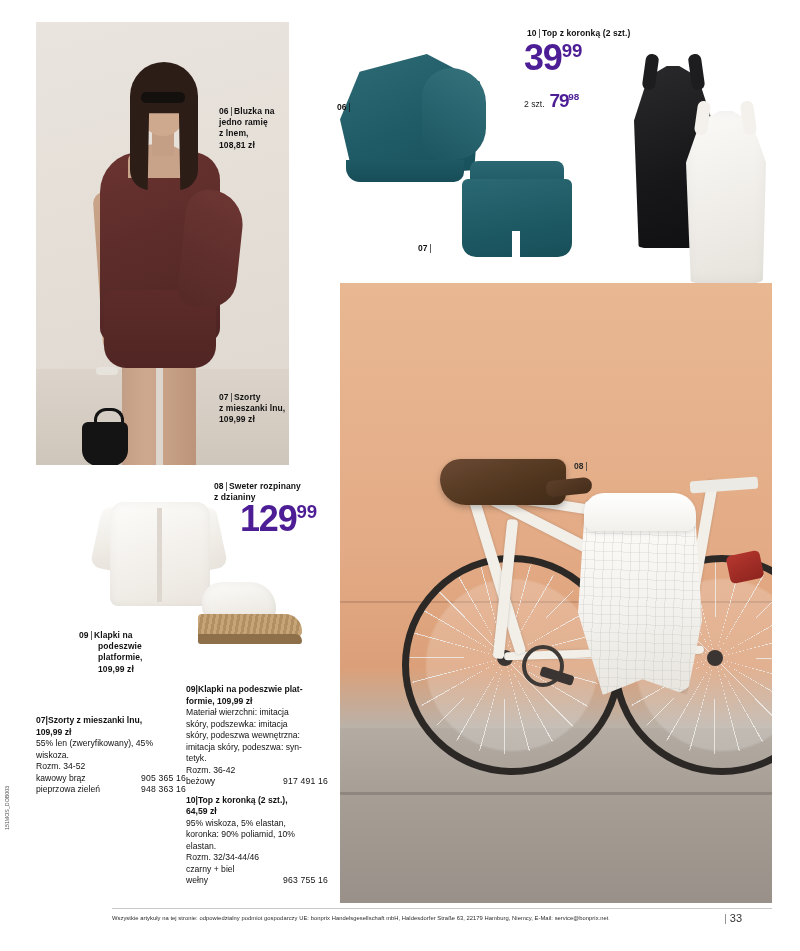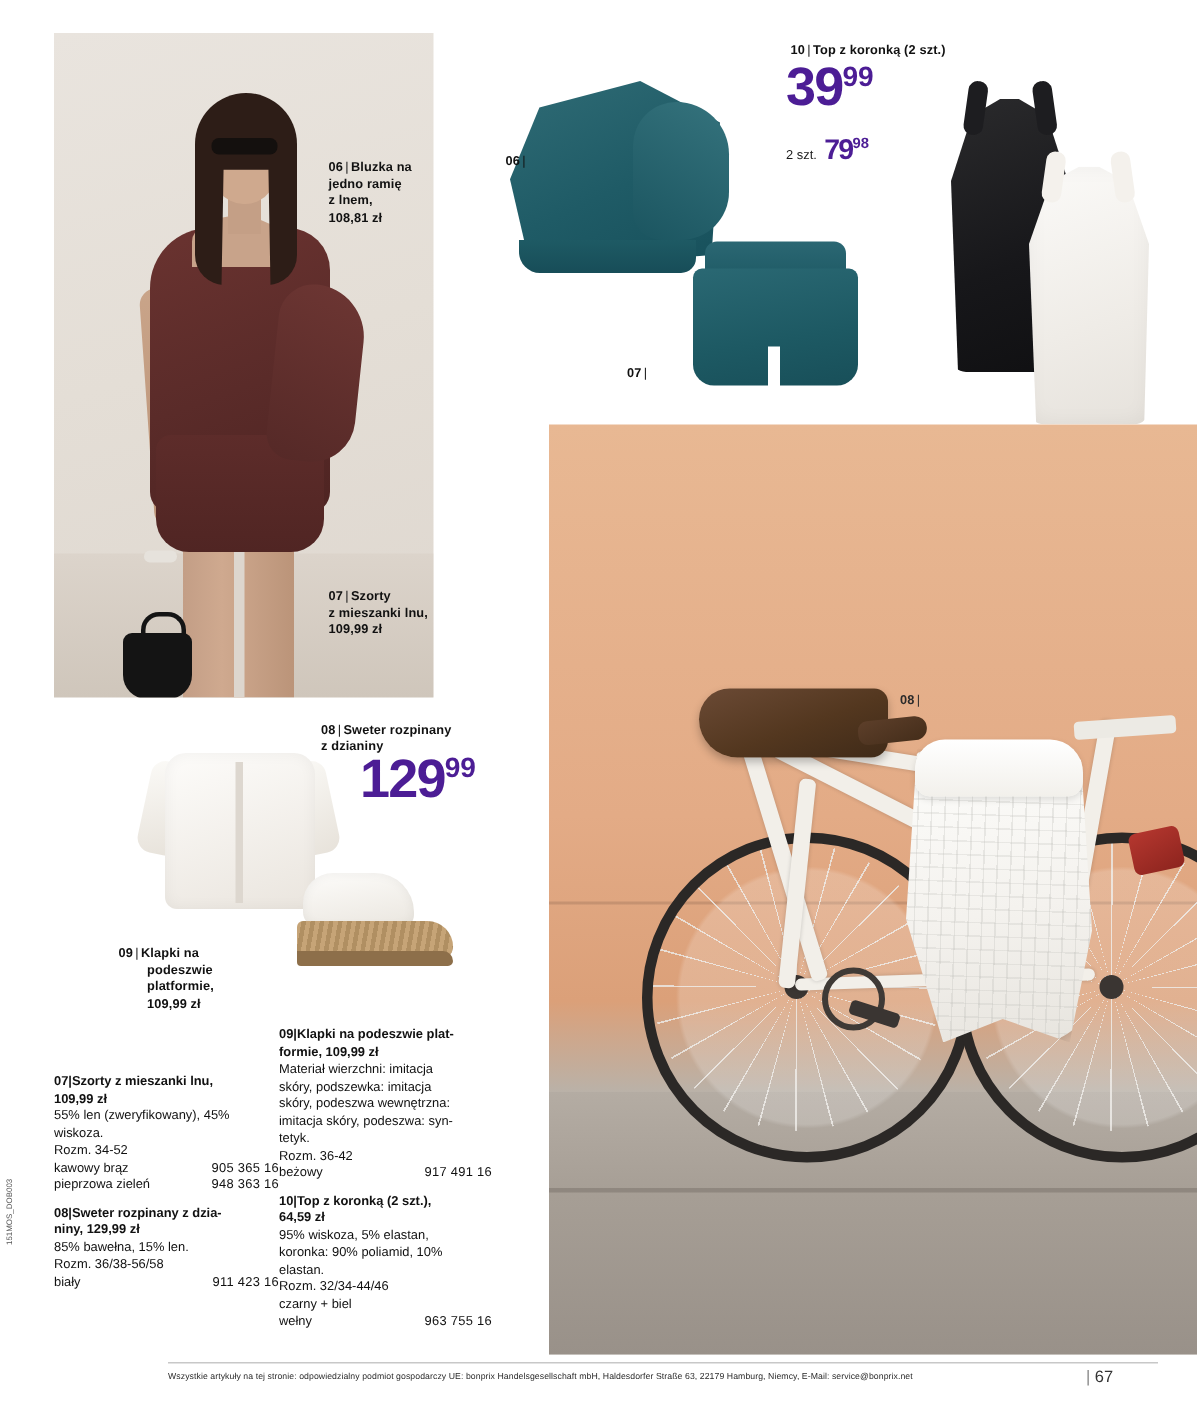--- a/index.html
+++ b/index.html
@@ -215,21 +215,20 @@
   #photo-slide .sole-base {
     position:absolute; left: 2px; top: 58px; width: 104px; height: 10px;
     background: #8d6f4a; border-radius: 0 20px 10px 8px;
   }
 
   
   #photo-bike {
     left: 340px; top: 283px; width: 432px; height: 620px;
     background: linear-gradient(180deg,#e8b893 0%,#e3ab86 42%,#dba079 62%,#b9b2a9 72%,#a9a29a 100%);
     overflow: hidden;
-    margin-left: 26px;
   }
   #photo-bike .wall-line {
     position:absolute; left:0; right:0; top: 318px; height: 2px;
     background: rgba(150,110,85,.35);
   }
   #photo-bike .ground {
     position:absolute; left:0; right:0; bottom:0; height: 175px;
     background: linear-gradient(180deg,#b4aca3 0%,#a69e95 40%,#999189 100%);
   }
   #photo-bike .ground-seam {
@@ -497,32 +496,20 @@
       <span class="num">905 365 16</span>
     </div>
     <div class="row">
       <span>pieprzowa zieleń</span>
       <span class="num">948 363 16</span>
     </div>
   </div>
 
   <div class="gap"></div>
 
-  <div>
-    <p class="hd">
-      <span>08</span><span class="bar">|</span><span>Sweter rozpinany z dzia-</span>
-    </p>
-    <p class="hd">niny, 129,99 zł</p>
-    <p>85% bawełna, 15% len.</p>
-    <p>Rozm. 36/38-56/58</p>
-    <div class="row">
-      <span>biały</span>
-      <span class="num">911 423 16</span>
-    </div>
-  </div>
 </div>
 
 <div class="abs txt-block" style="left:186px; top:684px; width:142px;">
 
   <div>
     <p class="hd">
       <span>09</span><span class="bar">|</span><span>Klapki na podeszwie plat-</span>
     </p>
     <p class="hd">formie, 109,99 zł</p>
     <p>Materiał wierzchni: imitacja</p>
@@ -557,17 +544,17 @@
       <span class="num">963 755 16</span>
     </div>
   </div>
 </div>
 
 <div class="abs" id="footer-rule"></div>
 <div class="abs" id="footer-text">
   <span>Wszystkie artykuły na tej stronie: odpowiedzialny podmiot gospodarczy UE: bonprix Handelsgesellschaft mbH, Haldesdorfer Straße 63, 22179 Hamburg, Niemcy, E-Mail: service@bonprix.net</span>
 </div>
 <div class="abs" id="page-number">
-  <span class="bar">|</span><span>67</span>
+  <span class="bar">|</span><span>33</span>
 </div>
 <div class="abs" id="side-code">
   <span>151MOS_DOB003</span>
 </div>
 
 </body></html>

